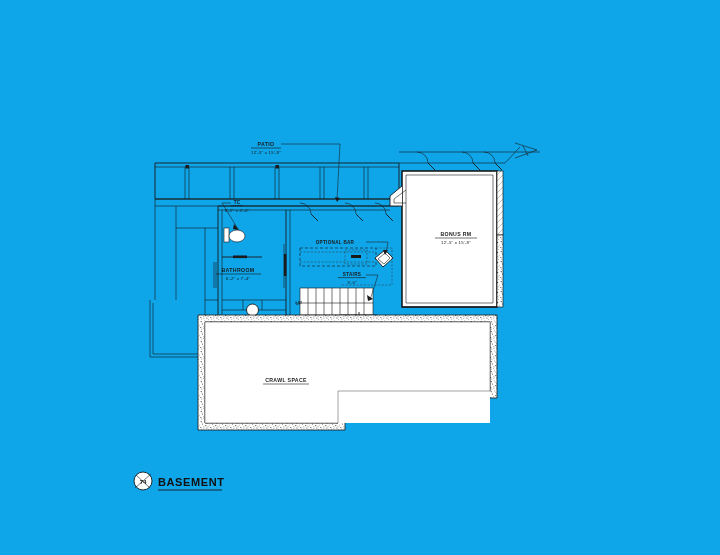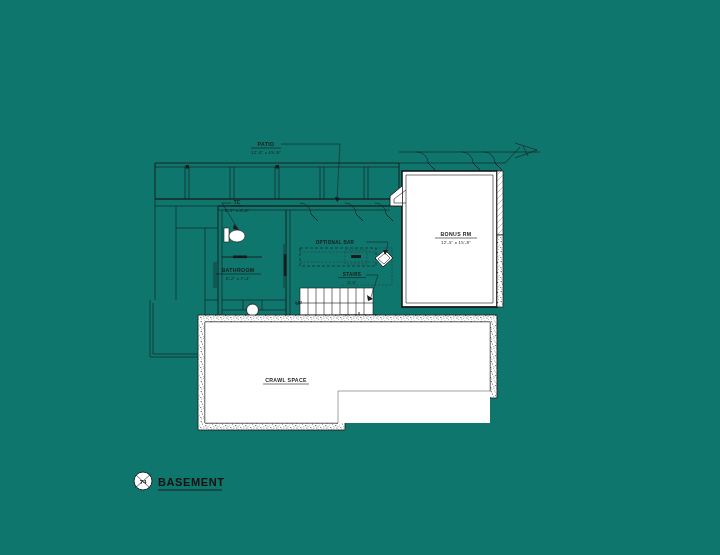--- a/index.html
+++ b/index.html
@@ -10,21 +10,21 @@
   body {
     width: 720px;
     height: 555px;
     font-family: "Liberation Sans", sans-serif;
     overflow: hidden;
   }
   #plan-root {
     position: relative;
     width: 720px;
     height: 555px;
-    background: #0f766e;
+    background: #0ea5e9;
   }
   svg#floorplan {
     display: block;
     width: 720px;
     height: 555px;
   }
   .lbl {
     font-family: "Liberation Sans", sans-serif;
     fill: #1a1a1a;
   }

